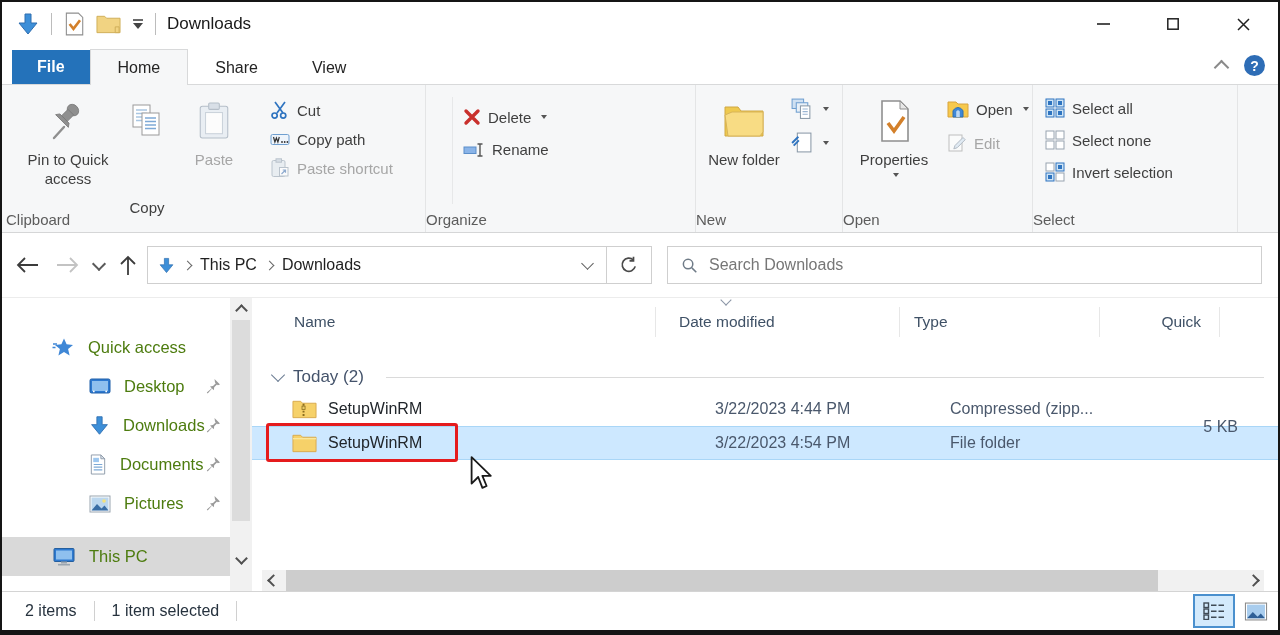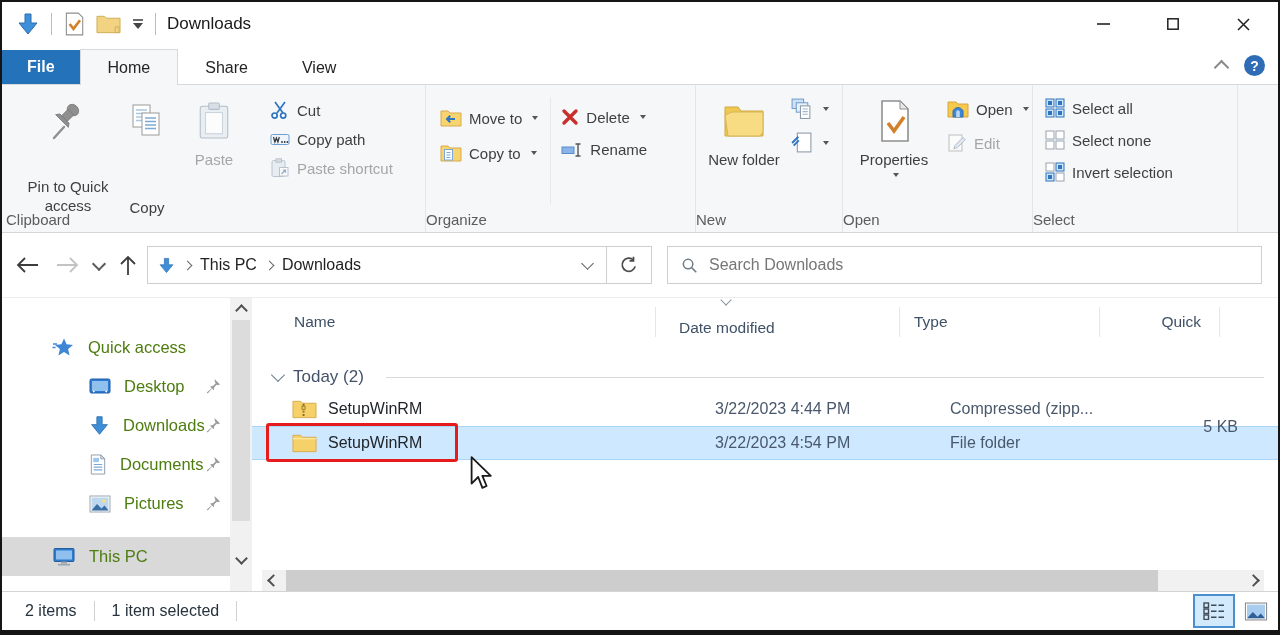--- a/index.html
+++ b/index.html
@@ -9,21 +9,21 @@
 
   
   .titlebar{height:44px;display:flex;align-items:center;padding-left:14px;flex:0 0 auto;}
   .qat{display:flex;align-items:center;gap:11px;}
   .qat-sep{width:1px;height:22px;background:#bcbcbc;}
   .title-text{font-size:17px;margin-left:11px;color:#1a1a1a;}
   .win-controls{margin-left:auto;display:flex;height:100%;}
   .win-btn{width:70px;height:100%;display:flex;align-items:center;justify-content:center;}
 
   
-  .tabbar{height:38px;display:flex;align-items:flex-end;border-bottom:1px solid #d8d9da;flex:0 0 auto;background:#fff;}
+  .tabbar{height:38px;display:flex;align-items:flex-end;padding-left:10px;border-bottom:1px solid #d8d9da;flex:0 0 auto;background:#fff;}
   .tab{height:33px;display:flex;align-items:center;justify-content:center;font-size:16px;color:#242424;padding:0 27px;}
   .tab-file{background:#2472ba;color:#fff;font-weight:bold;height:34px;padding:0 25px;}
   .tab-home{background:#f6f7f8;border:1px solid #d8d9da;border-bottom:none;margin-bottom:-1px;height:36px;box-sizing:border-box;}
   .tabbar-right{margin-left:auto;display:flex;align-items:center;gap:17px;padding-right:13px;padding-bottom:8px;}
   .chev-up{width:9px;height:9px;border-left:2px solid #8a8a8a;border-top:2px solid #8a8a8a;transform:rotate(45deg);margin-top:4px;}
   .help-btn{width:21px;height:21px;border-radius:50%;background:#2e6db6;color:#fff;font-size:14px;font-weight:bold;
     display:flex;align-items:center;justify-content:center;}
 
   
   .ribbon{height:147px;background:#f6f7f8;border-bottom:1px solid #d5d6d7;display:flex;padding-left:4px;flex:0 0 auto;}
@@ -71,21 +71,21 @@
   .scroll-arrow{position:absolute;left:0;right:0;height:20px;display:flex;align-items:center;justify-content:center;}
   .chev-s-up{width:7px;height:7px;border-left:2px solid #505050;border-top:2px solid #505050;transform:rotate(45deg);margin-top:4px;}
   .chev-s-dn{width:7px;height:7px;border-right:2px solid #505050;border-bottom:2px solid #505050;transform:rotate(45deg);margin-top:-2px;}
   .chev-s-lf{width:7px;height:7px;border-left:2px solid #505050;border-bottom:2px solid #505050;transform:rotate(45deg);margin-left:4px;}
   .chev-s-rt{width:7px;height:7px;border-right:2px solid #505050;border-top:2px solid #505050;transform:rotate(45deg);margin-right:4px;}
 
   .filelist{flex:1;position:relative;min-width:0;background:#fff;}
   .fl-header{height:48px;display:flex;align-items:center;font-size:15.5px;color:#3f5166;position:relative;}
   .fl-hcol{box-sizing:border-box;height:30px;display:flex;align-items:center;border-right:1px solid #e7e7e7;}
   .hc-name{width:404px;padding-left:42px;}
-  .hc-date{width:244px;padding-left:23px;position:relative;align-items:flex-end;}
+  .hc-date{width:244px;padding-left:23px;position:relative;}
   .hc-type{width:200px;padding-left:14px;}
   .hc-size{width:120px;justify-content:flex-end;padding-right:18px;}
   .sort-chev{position:absolute;top:-11px;left:66px;width:7px;height:7px;border-right:1.6px solid #8a95a5;border-bottom:1.6px solid #8a95a5;transform:rotate(45deg);}
   .fl-spacer{height:16px;}
   .fl-group{height:30px;display:flex;align-items:center;gap:10px;padding-left:21px;color:#44536b;font-size:17px;}
   .group-chev{width:9px;height:9px;border-right:1.8px solid #6b7c93;border-bottom:1.8px solid #6b7c93;transform:rotate(45deg);margin-top:-5px;}
   .group-line{flex:1;height:1px;background:#dadada;margin:0 14px 0 12px;}
   .fl-row{height:34px;display:flex;align-items:center;font-size:16px;color:#21262b;box-sizing:border-box;}
   .fl-row.selected{background:#cde8ff;border-top:1px solid #a9d6f7;border-bottom:1px solid #a9d6f7;}
   .cell-name{width:440px;display:flex;align-items:center;gap:11px;padding-left:40px;box-sizing:border-box;}
@@ -167,21 +167,21 @@
     <div class="tab">View</div>
     <div class="tabbar-right">
       <span class="chev-up"></span>
       <span class="help-btn">?</span>
     </div>
   </div>
 
   <div class="ribbon">
 
     <div class="rgroup g-clipboard">
-      <div class="bigbtn" style="width:96px;gap:27px;">
+      <div class="bigbtn" style="width:96px;">
         <span class="bicon">
           <svg width="38" height="40" viewBox="0 0 38 40">
             <g transform="rotate(45 19 14)" fill="#8f8f8f" stroke="#777" stroke-width="0.8">
               <ellipse cx="19" cy="7" rx="6.2" ry="5.2"></ellipse>
                 <rect x="15" y="10" width="8" height="9"></rect>
                 <path d="M12.5 19 h13 l2.5 3.5 h-18z"></path>
             </g>
             <path d="M15 26 L5 37" stroke="#8f8f8f" stroke-width="2.4" stroke-linecap="round"></path>
           </svg>
         </span>
@@ -240,43 +240,20 @@
               <path d="M11.5 16 l4-4 m0 2.8 v-2.8 h-2.8" stroke="#4b7ab5" fill="none" stroke-width="1.2"></path>
               </svg>
           </span>
           <span>Paste shortcut</span>
         </div>
       </div>
       <div class="rgroup-label">Clipboard</div>
     </div>
 
     <div class="rgroup g-organize">
-      <div class="org-col">
-        <div class="smallbtn">
-          <span>
-            <svg width="22" height="20" viewBox="0 0 22 20">
-                <path d="M1 3 h7 l2 2 h11 v13 H1z" fill="#f7d46d" stroke="#d8ab4e"></path>
-              <path d="M15 11 H7 m3.2 -3.2 L7 11 l3.2 3.2" stroke="#2f74c0" stroke-width="2" fill="none"></path>
-              </svg>
-          </span>
-          <span>Move to</span>
-          <span class="caret"></span>
-        </div>
-        <div class="smallbtn">
-          <span>
-            <svg width="22" height="20" viewBox="0 0 22 20">
-                <path d="M1 3 h7 l2 2 h11 v13 H1z" fill="#f7d46d" stroke="#d8ab4e"></path>
-              <rect x="4.5" y="6.5" width="8" height="10.5" fill="#fff" stroke="#7da9d6"></rect>
-              <path d="M6.5 9.5 h4 M6.5 12 h4 M6.5 14.5 h4" stroke="#7da9d6" stroke-width="1.1"></path>
-              </svg>
-          </span>
-          <span>Copy to</span>
-          <span class="caret"></span>
-        </div>
-      </div>
       <div class="org-divider"></div>
       <div class="org-col">
         <div class="smallbtn">
           <span>
             <svg width="18" height="18" viewBox="0 0 18 18">
                 <path d="M3 3 L15 15 M15 3 L3 15" stroke="#c9302c" stroke-width="3.4" stroke-linecap="round"></path>
               </svg>
           </span>
           <span>Delete</span>
           <span class="caret"></span>

